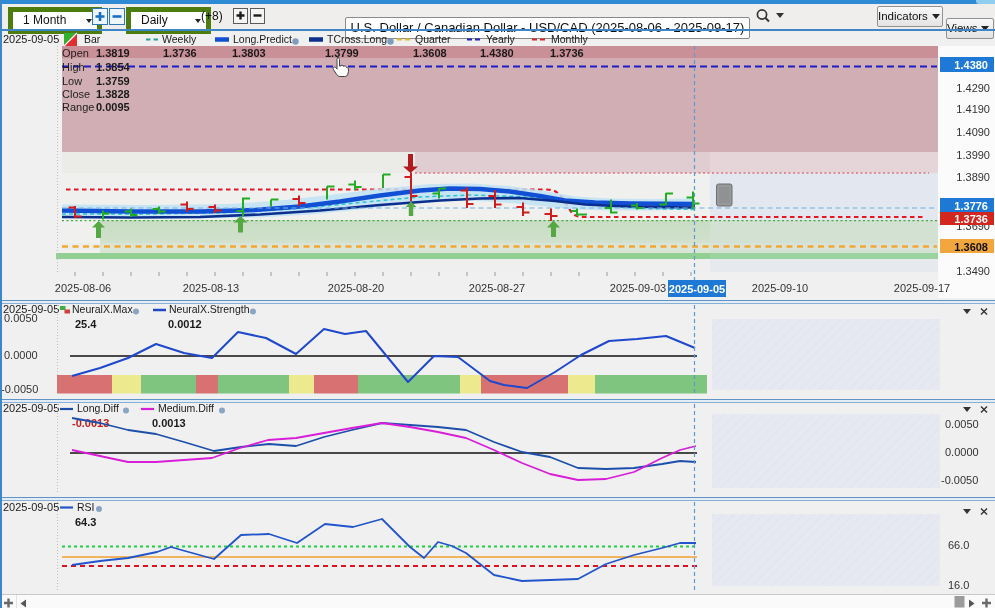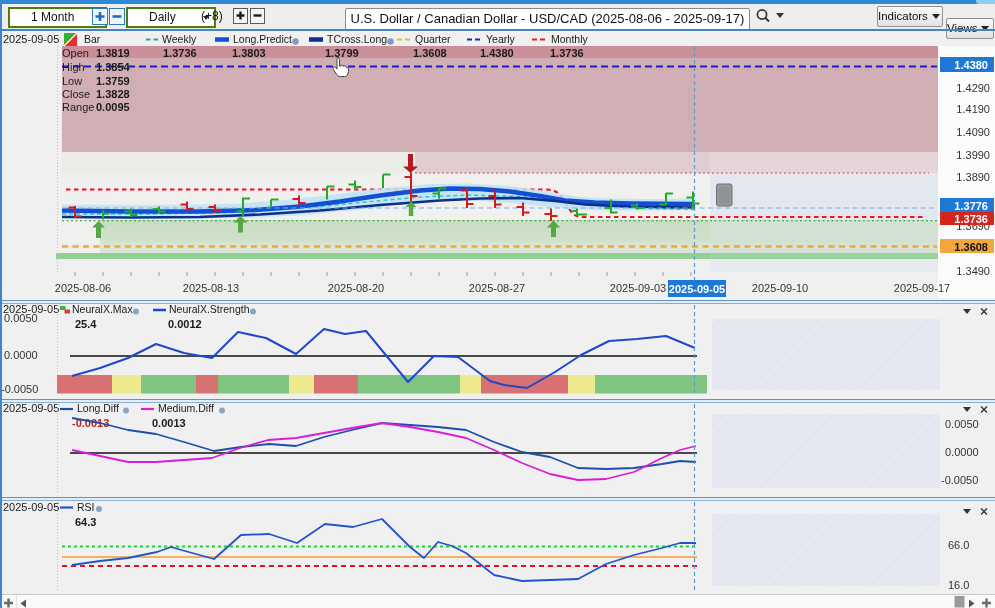--- a/index.html
+++ b/index.html
@@ -1,16 +1,16 @@
 <!DOCTYPE html>
 <html><head><meta charset="utf-8"><title>chart</title><style>
 html,body{margin:0;padding:0;background:#fff}
 #app{position:relative;width:995px;height:608px;background:#f0f0f0;font-family:"Liberation Sans",sans-serif;overflow:hidden}
 .abs{position:absolute}
-.sel{position:absolute;background:#fff;border:2px solid #4d7c0f;font-size:12px;color:#111;line-height:17px;padding-left:21px}
+.sel{position:absolute;background:#fff;border:5px solid #4d7c0f;font-size:12px;color:#111;line-height:17px;padding-left:10px}
 .sel .ar{position:absolute;right:5px;top:7px;width:0;height:0;border-left:3.5px solid transparent;border-right:3.5px solid transparent;border-top:4.5px solid #222}
 .btn{position:absolute;width:14px;height:15px;border:1px solid #2f79b8;background:#eef6fd;color:#1d6fc0;font-weight:bold;font-size:13px;text-align:center;line-height:13px}
 .btnk{position:absolute;width:13px;height:14px;border:1px solid #5a5a5a;background:#f4f4f4;color:#111;font-weight:bold;font-size:12px;text-align:center;line-height:12px}
 .tbtn{position:absolute;height:19px;border:1px solid #919191;border-radius:2px;background:linear-gradient(#f8f8f8,#e3e3e3);font-size:11.5px;color:#111;text-align:left;line-height:19px;white-space:nowrap}
 .tbtn b{display:inline-block;width:0;height:0;border-left:4px solid transparent;border-right:4px solid transparent;border-top:5px solid #222;margin-left:4px;vertical-align:1px}
 </style></head>
 <body>
 <div id="app">
 
 <div class="abs" style="left:0;top:0;width:995px;height:4px;background:#2e8ad5"></div>
@@ -27,21 +27,21 @@
         <path d="M2.5,7.5h9" stroke="#1a6fc4" stroke-width="2.6"></path>
       </svg></div>
 <div class="sel" style="left:126px;top:7px;width:65px;height:17px">Daily<span class="ar"></span></div>
 <div class="abs" style="left:201px;top:9px;font-size:12px;color:#111">(+8)</div>
 <div class="btnk" style="left:233px;top:8px"><svg width="13" height="14">
         <path d="M6.5,2.5v8 M2.5,6.5h8" stroke="#1c1c1c" stroke-width="2.4"></path>
       </svg></div>
 <div class="btnk" style="left:250px;top:8px"><svg width="13" height="14">
         <path d="M2.5,6.5h8" stroke="#1c1c1c" stroke-width="2.4"></path>
       </svg></div>
-<div class="abs" style="left:345px;top:8px;width:403px;height:20px;background:#fff;border:1px solid #8a8a8a;border-radius:2px;font-size:13px;color:#111;line-height:20px;text-align:center;white-space:nowrap">U.S. Dollar / Canadian Dollar - USD/CAD (2025-08-06 - 2025-09-17)</div>
+<div class="abs" style="left:345px;top:17px;width:403px;height:20px;background:#fff;border:1px solid #8a8a8a;border-radius:2px;font-size:13px;color:#111;line-height:20px;text-align:center;white-space:nowrap">U.S. Dollar / Canadian Dollar - USD/CAD (2025-08-06 - 2025-09-17)</div>
 <svg class="abs" style="left:754px;top:7px" width="36" height="18" viewBox="0 0 36 18">
  <circle cx="8" cy="7.5" r="4.6" fill="none" stroke="#333" stroke-width="1.7"></circle>
  <line x1="11.5" y1="11" x2="15" y2="14.5" stroke="#333" stroke-width="2"></line>
  <path d="M22,6 l8,0 -4,5 z" fill="#333"></path>
 </svg>
 <div class="tbtn" style="left:877px;top:6px;width:64px">Indicators<b></b></div>
 <div class="tbtn" style="left:946px;top:18px;width:46px">Views<b></b></div>
 <div class="abs" style="left:0;top:29px;width:995px;height:2px;background:#3e86c6"></div>
 
 <svg class="abs" style="left:0;top:0" width="995" height="608" viewBox="0 0 995 608">

